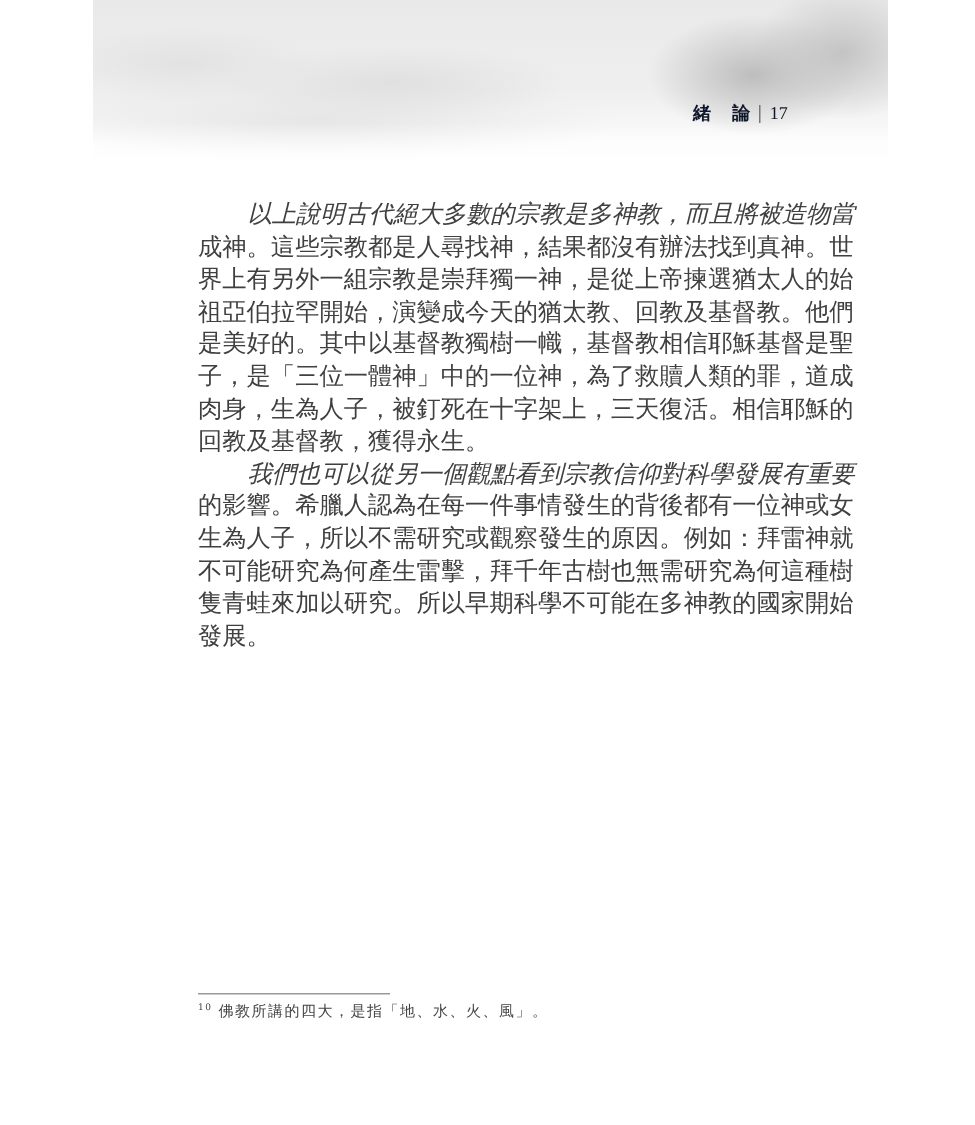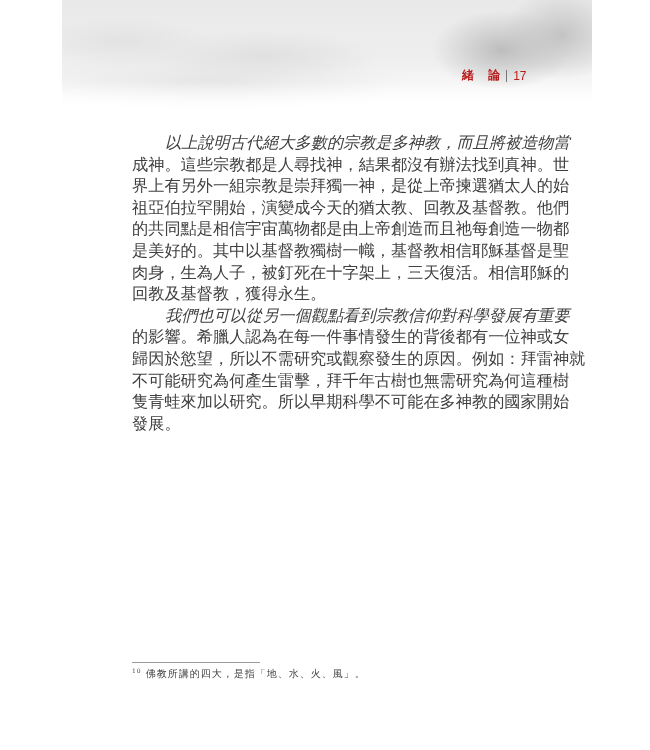--- a/index.html
+++ b/index.html
@@ -14,24 +14,24 @@
         radial-gradient(ellipse 120px 25px at 200px 55px, #e0e0e0 0%, rgba(230,230,230,0) 100%),
         radial-gradient(ellipse 200px 30px at 150px 80px, #e6e6e6 0%, rgba(235,235,235,0) 100%),
         linear-gradient(to bottom, #e9e9e9 0%, #efefef 55%, #fbfbfb 85%, #ffffff 100%);
     }
     .header-band::after {
       content: ""; position: absolute; left: 0; right: 0; bottom: 0; height: 30px;
       background: linear-gradient(to bottom, rgba(255,255,255,0), #ffffff);
     }
     .running-head {
       position: absolute; top: 67px; left: 462px; display: flex; align-items: center;
-      font-size: 12px; color: #b91c1c; font-weight: bold; letter-spacing: 5px;
+      font-size: 12px; color: #0f172a; font-weight: bold; letter-spacing: 5px;
     }
     .running-head .sep { display: inline-block; width: 1px; height: 12px; background: #777; margin: 0 6px 0 1px; }
-    .running-head .pnum { letter-spacing: 0; font-weight: normal; font-family: Liberation Sans, sans-serif; font-size: 12px; }
+    .running-head .pnum { letter-spacing: 0; font-weight: normal; font-family: Liberation Serif, serif; font-size: 12px; }
     .body-text {
       position: absolute; left: 132px; top: 132px; width: 400px;
       font-size: 16.2px; line-height: 21.6px; color: #404040;
     }
     .line { white-space: nowrap; height: 21.6px; overflow: visible; }
     .indent { padding-left: 33px; font-style: italic; }
     sup.fnref { font-size: 8px; vertical-align: 7px; line-height: 0; }
     .footnote-rule {
       position: absolute; left: 132px; top: 662px; width: 128px; height: 1px; background: #9a9a9a;
     }
@@ -50,29 +50,29 @@
   <span class="sep"></span>
   <span class="pnum">17</span>
 </div>
 
 <div class="body-text">
   <div>
     <div class="line indent">以上說明古代絕大多數的宗教是多神教，而且將被造物當</div>
     <div class="line">成神。這些宗教都是人尋找神，結果都沒有辦法找到真神。世</div>
     <div class="line">界上有另外一組宗教是崇拜獨一神，是從上帝揀選猶太人的始</div>
     <div class="line">祖亞伯拉罕開始，演變成今天的猶太教、回教及基督教。他們</div>
-    <div class="line">的共同點是相信宇宙萬物都是由上帝創造而且祂每創造一物都</div>
     <div class="line">是美好的。其中以基督教獨樹一幟，基督教相信耶穌基督是聖</div>
+    <div class="line">子，是「三位一體神」中的一位神，為了救贖人類的罪，道成</div>
     <div class="line">肉身，生為人子，被釘死在十字架上，三天復活。相信耶穌的</div>
     <div class="line">回教及基督教，獲得永生。</div>
   </div>
   <div>
     <div class="line indent">我們也可以從另一個觀點看到宗教信仰對科學發展有重要</div>
     <div class="line">的影響。希臘人認為在每一件事情發生的背後都有一位神或女</div>
-    <div class="line">歸因於慾望，所以不需研究或觀察發生的原因。例如：拜雷神就</div>
+    <div class="line">生為人子，所以不需研究或觀察發生的原因。例如：拜雷神就</div>
     <div class="line">不可能研究為何產生雷擊，拜千年古樹也無需研究為何這種樹</div>
     <div class="line">隻青蛙來加以研究。所以早期科學不可能在多神教的國家開始</div>
     <div class="line">發展。</div>
   </div>
 </div>
 
 <div class="footnote-rule"></div>
 <div class="footnote"><sup>10</sup><span>佛教所講的四大，是指「地、水、火、風」。</span></div>
 
 </body></html>

